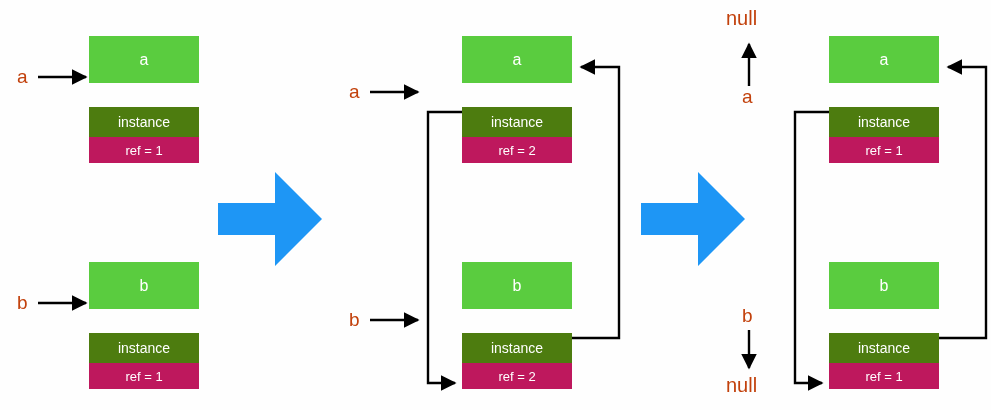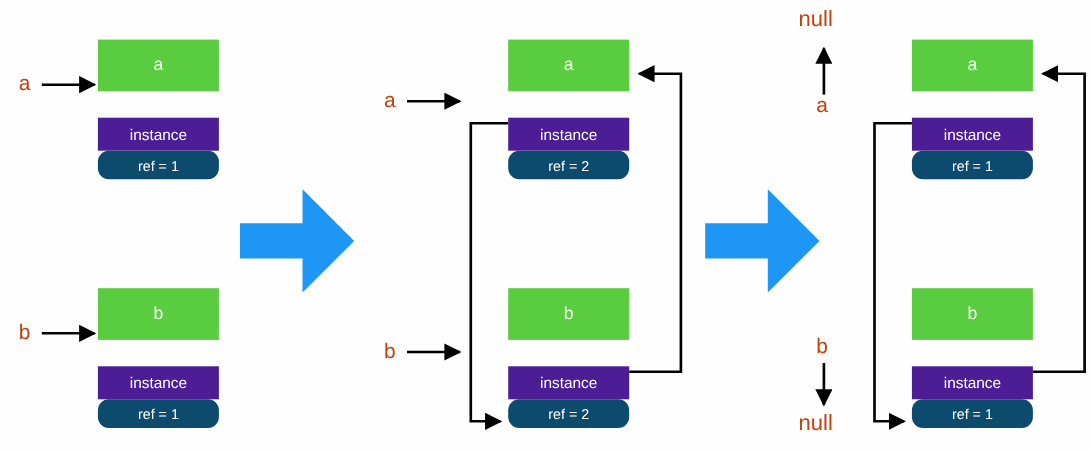--- a/index.html
+++ b/index.html
@@ -34,29 +34,28 @@
     text-align: center;
     box-sizing: border-box;
   }
   .row-name {
     height: 58px;
     background: #5ACC3F;
     font-size: 16px;
   }
   .row-instance {
     height: 37px;
-    background: #4c1d95;
+    background: #4d7c0f;
     font-size: 14px;
     margin-top: 24px;
   }
   .row-ref {
     height: 32px;
-    background: #0c4a6e;
+    background: #be185d;
     font-size: 13px;
-    border-radius: 10px;
   }
 
   
   .lbl {
     position: absolute;
     font-size: 19px;
     color: #c2410c;
     line-height: 1;
     white-space: nowrap;
   }

